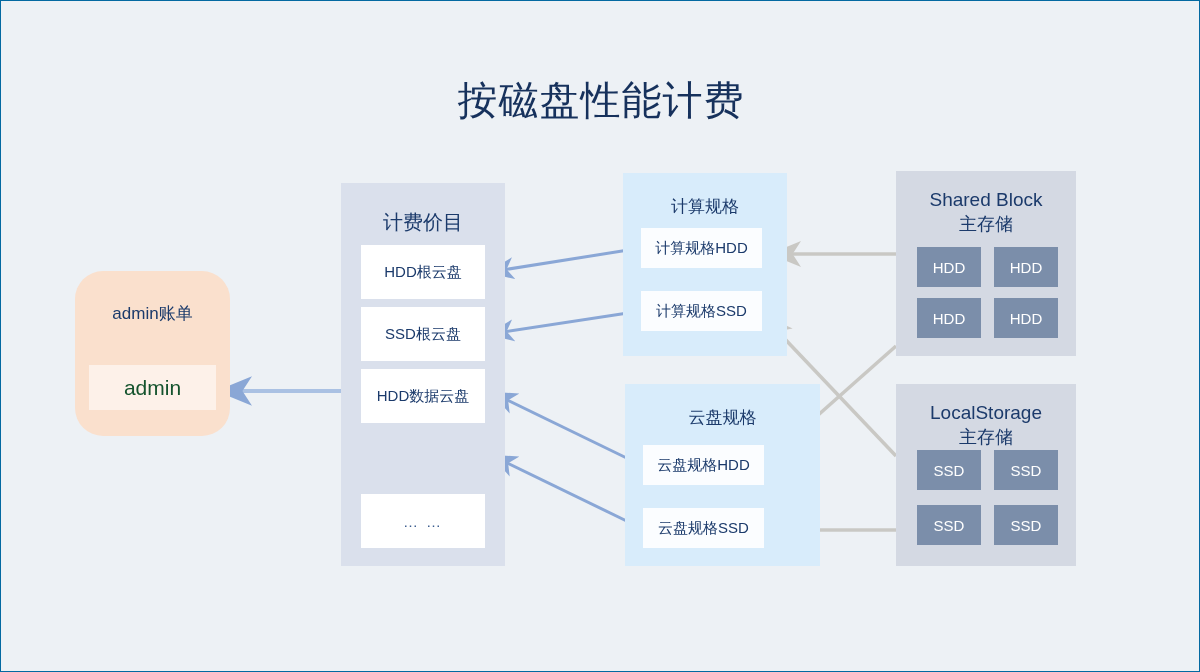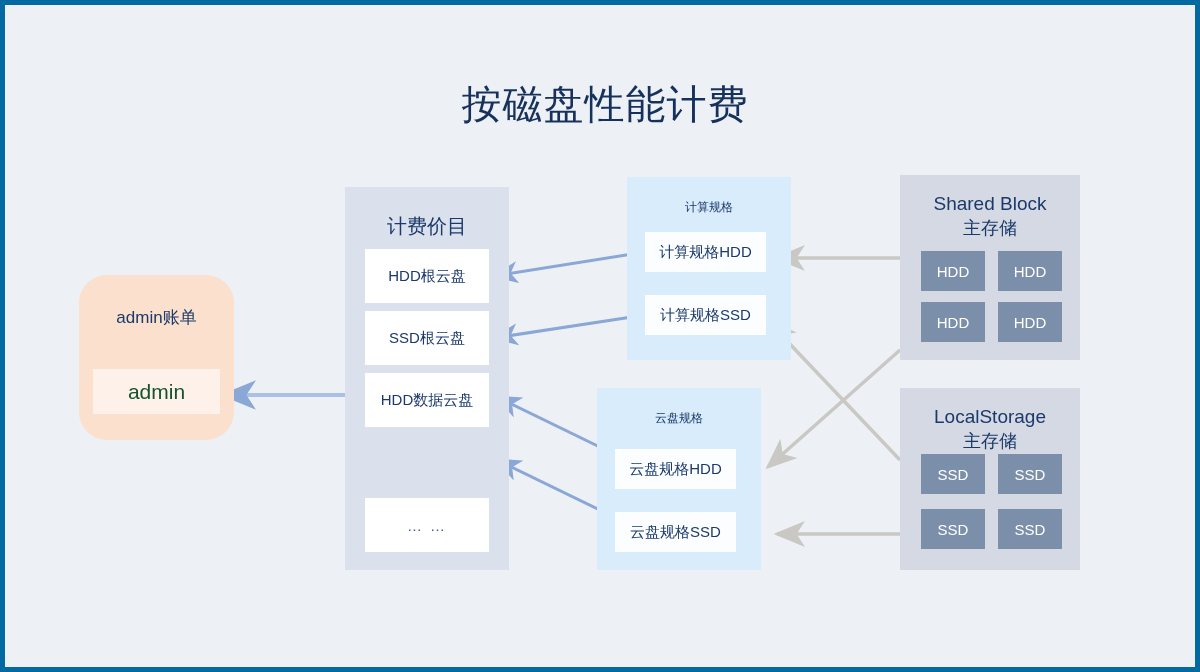--- a/index.html
+++ b/index.html
@@ -9,21 +9,21 @@
   }
   body {
     font-family: "Liberation Sans", "DejaVu Sans", sans-serif;
   }
   #canvas {
     position: relative;
     width: 1200px;
     height: 672px;
     background: #edf1f5;
     box-sizing: border-box;
-    border: 5px solid #0369a1;
+    border: 1px solid #0369a1;
     overflow: hidden;
   }
   #stage {
     position: absolute;
     left: 0; top: 0;
     width: 1200px;
     height: 672px;
   }
   svg.edges {
     position: absolute;
@@ -108,26 +108,26 @@
 
   
   .panel-spec {
     background: #d8ecfb;
   }
   .panel-compute {
     left: 622px; top: 172px;
     width: 164px; height: 183px;
   }
   .panel-disk {
-    left: 592px; top: 383px;
-    width: 164px; height: 182px;
+    left: 624px; top: 383px;
+    width: 195px; height: 182px;
   }
   .panel-spec .panel-title {
     top: 22px;
-    font-size: 12px;
+    font-size: 17px;
   }
   .spec-box {
     position: absolute;
     left: 18px;
     width: 121px;
     height: 40px;
     background: #fbfdff;
     display: flex;
     align-items: center;
     justify-content: center;

